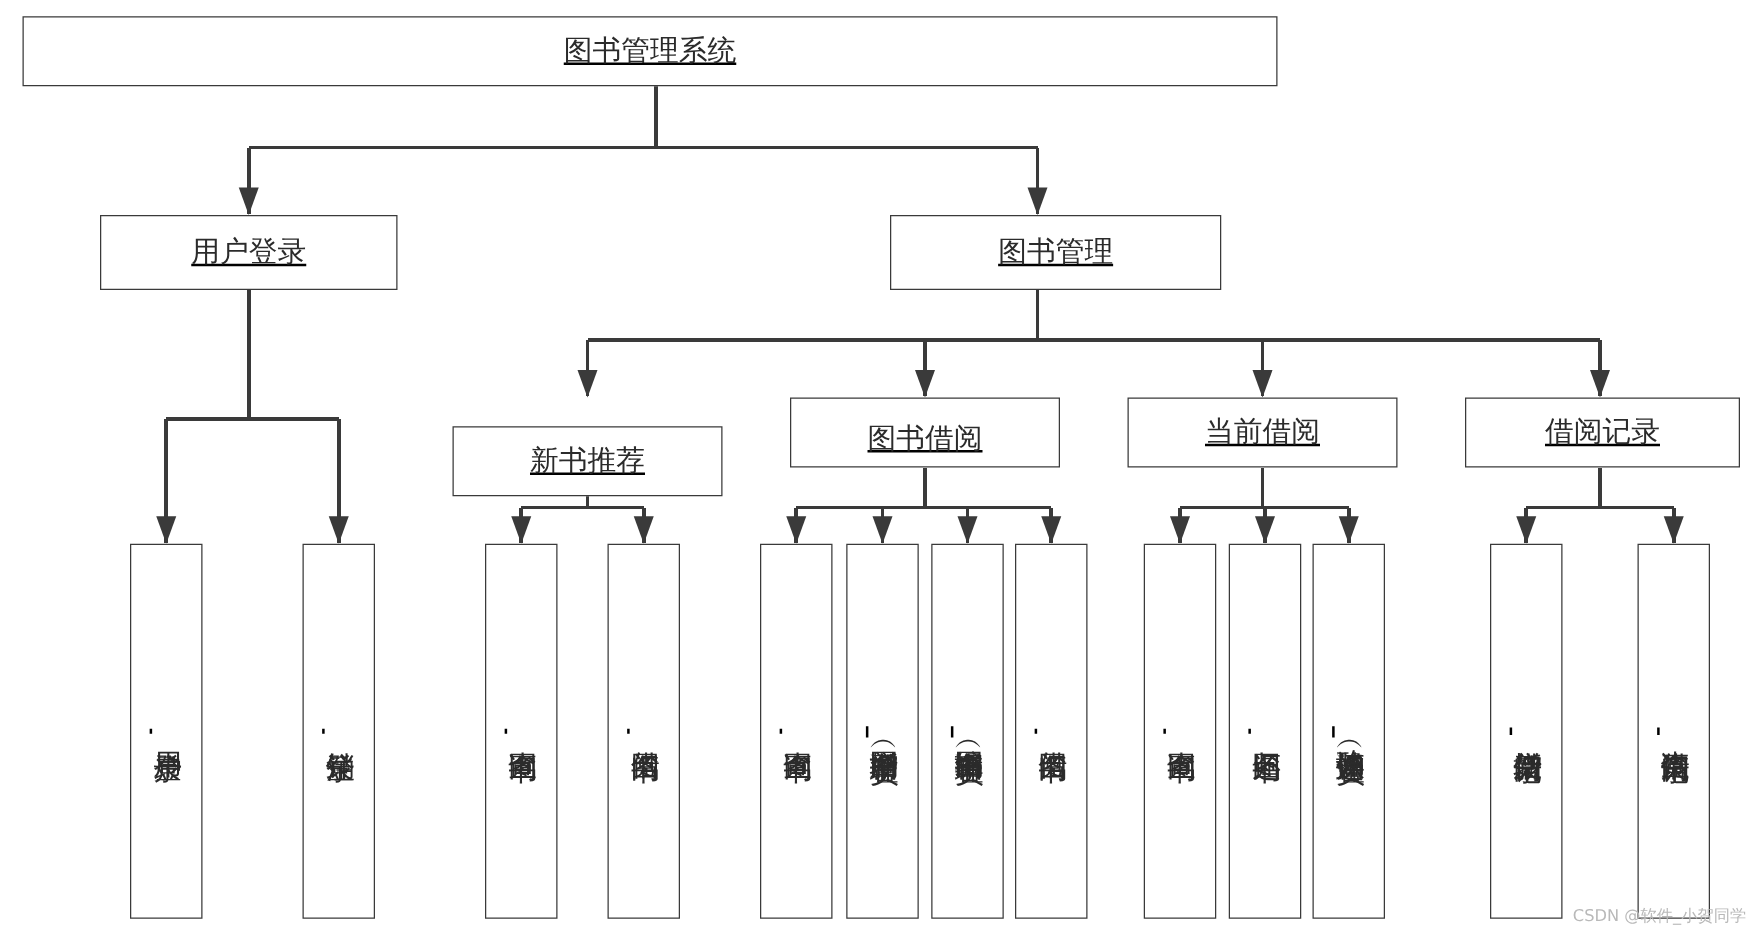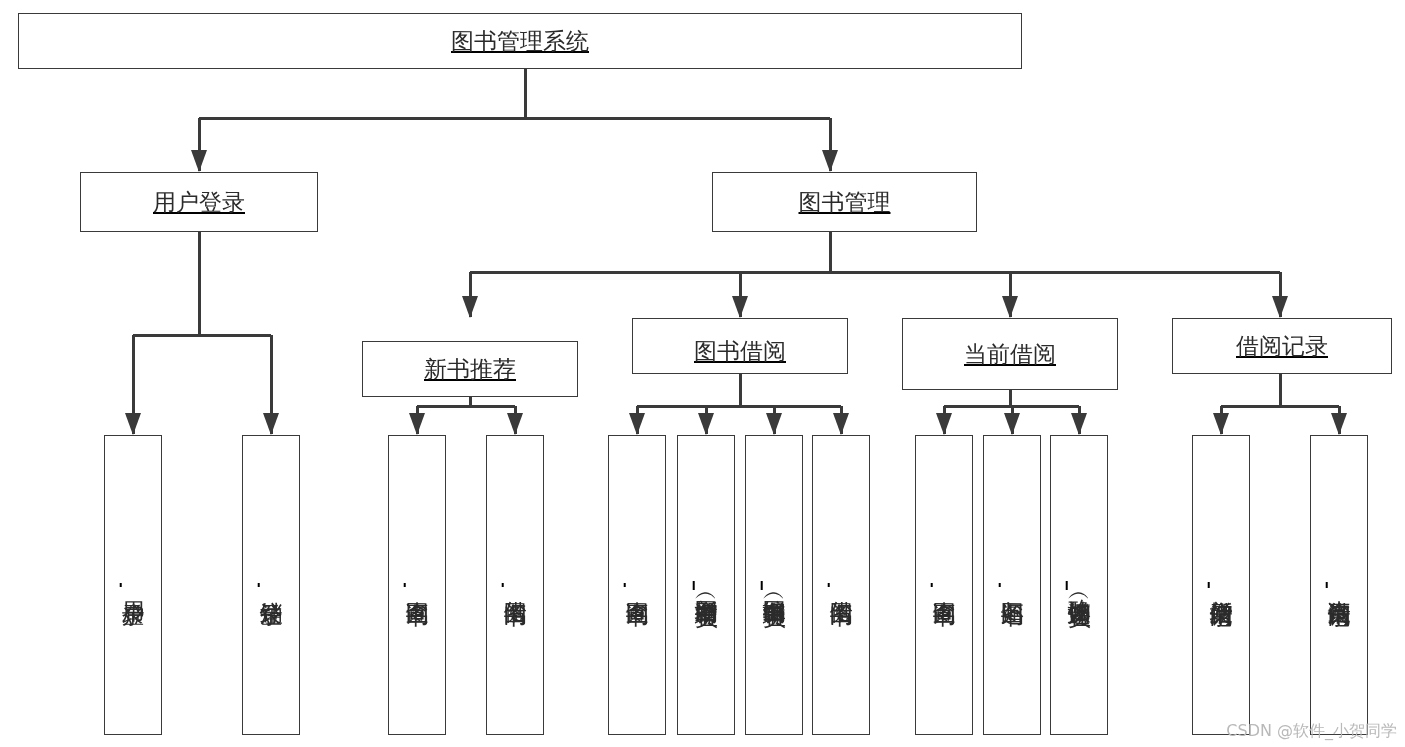--- a/index.html
+++ b/index.html
@@ -52,21 +52,21 @@
     writing-mode: vertical-rl;
     text-orientation: upright;
     font-size: 23px;
     line-height: 1.28;
     letter-spacing: 1px;
   }
   #watermark {
     position: absolute;
     right: 8px;
     bottom: 5px;
-    font-size: 16px;
+    font-size: 13px;
     color: #b9b9b9;
     white-space: nowrap;
     pointer-events: none;
   }
 </style>
 </head>
 <body>
 
 <div id="diagram-root">
   <svg id="edge-layer" viewBox="0 0 1405 747" width="1405" height="747" xmlns="http://www.w3.org/2000/svg">
@@ -132,21 +132,21 @@
       </div>
       <div class="node horizontal" style="left: 712px; top: 172px; width: 265px; height: 60px; border-color: rgb(58, 58, 58); align-items: center;">
         <span class="node-label" style="color: rgb(43, 43, 43);">图书管理</span>
       </div>
       <div class="node horizontal" style="left: 362px; top: 318px; width: 216px; height: 56px; border-color: rgb(58, 58, 58); margin-top: 23px;">
         <span class="node-label" style="color: rgb(43, 43, 43);">新书推荐</span>
       </div>
       <div class="node horizontal" style="left: 632px; top: 318px; width: 216px; height: 56px; border-color: rgb(58, 58, 58);">
         <span class="node-label" style="color: rgb(43, 43, 43); margin-top: 10px;">图书借阅</span>
       </div>
-      <div class="node horizontal" style="left: 902px; top: 318px; width: 216px; height: 72px; border-color: rgb(58, 58, 58);">
+      <div class="node horizontal" style="left: 902px; top: 318px; width: 216px; height: 56px; border-color: rgb(58, 58, 58);">
         <span class="node-label" style="color: rgb(43, 43, 43);">当前借阅</span>
       </div>
       <div class="node horizontal" style="left: 1172px; top: 318px; width: 220px; height: 56px; border-color: rgb(58, 58, 58);">
         <span class="node-label" style="color: rgb(43, 43, 43);">借阅记录</span>
       </div>
       <div class="node vertical" style="left: 104px; top: 435px; width: 58px; height: 300px; border-color: rgb(58, 58, 58);">
         <span class="node-label" style="color: rgb(43, 43, 43);">用户登录</span>
       </div>
       <div class="node vertical" style="left: 242px; top: 435px; width: 58px; height: 300px; border-color: rgb(58, 58, 58);">
         <span class="node-label" style="color: rgb(43, 43, 43);">注销登录</span>

